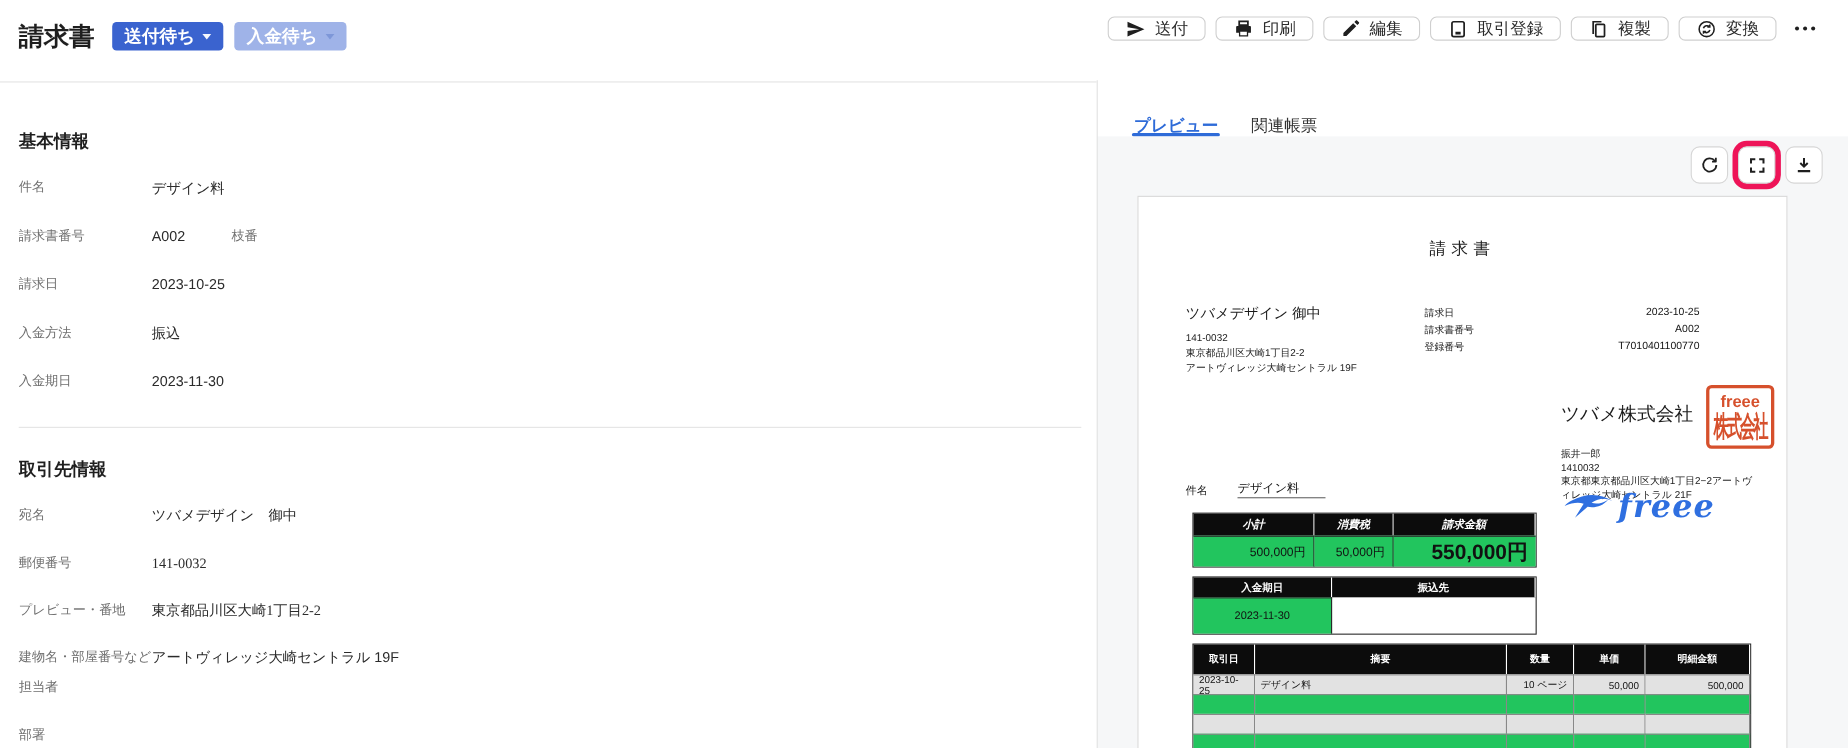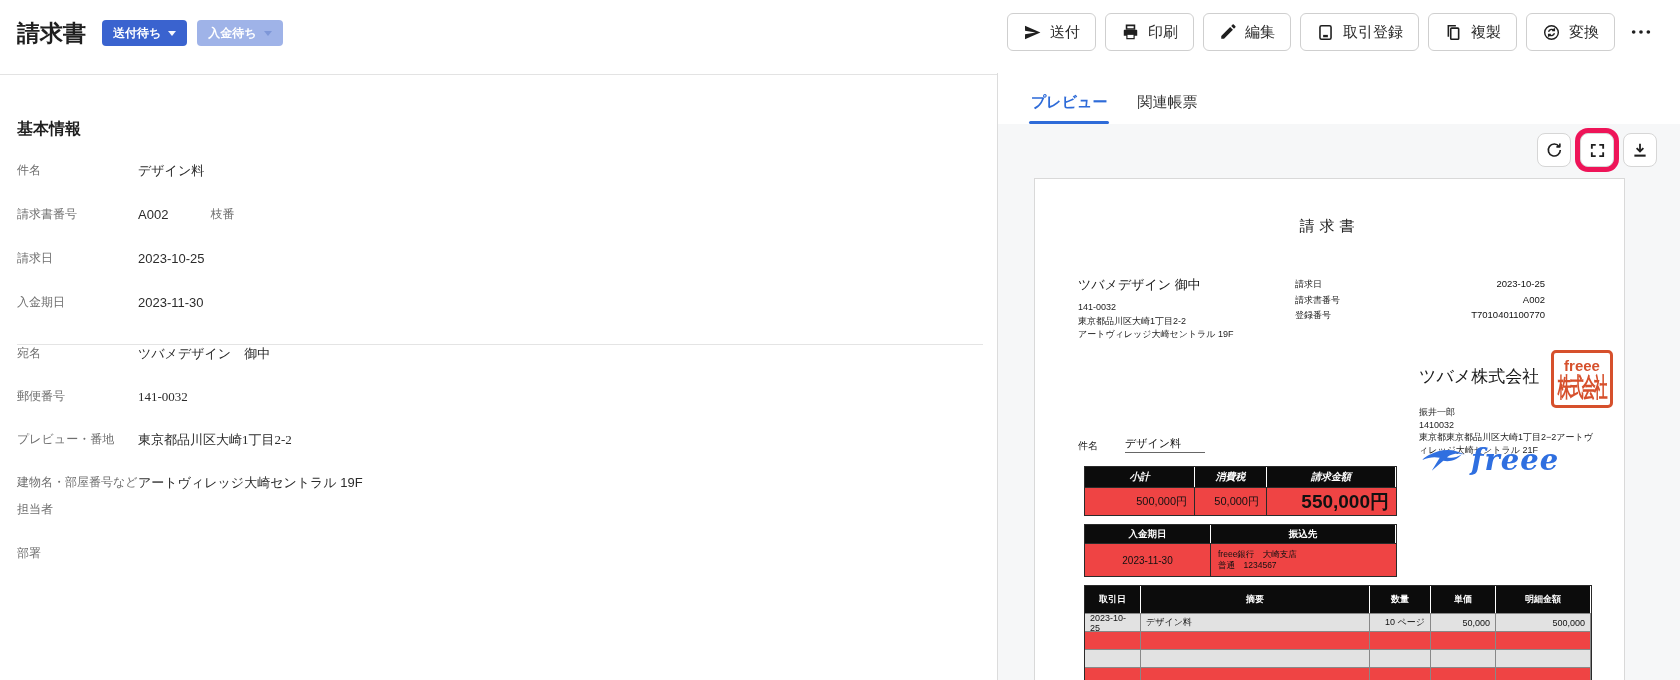--- a/index.html
+++ b/index.html
@@ -8,49 +8,49 @@
     position:relative; overflow:hidden; background:#fff;
     font-family:"Liberation Sans","DejaVu Sans",sans-serif; color:#2b2b2b;
   }
   svg { display:block; }
 
   
   .app-header { position:absolute; top:0; left:0; width:1680px; height:73px; background:#fff; }
   .page-title { position:absolute; left:17px; top:18px; font-size:23px; font-weight:bold; color:#1f1f1f; }
   .badges { position:absolute; left:102px; top:20px; display:flex; gap:10px; }
   .badge { display:flex; align-items:center; gap:7px; height:26px; padding:0 11px; border-radius:4px;
-           color:#fff; font-size:12px; font-weight:bold; cursor:pointer; border:none;text-align:center; }
+           color:#fff; font-size:16px; font-weight:bold; cursor:pointer; border:none;text-align:center; }
   .badge.primary { background:#3a63cf; }
   .badge.light { background:#9fb3e8; }
   .caret { width:0; height:0; border-left:4px solid transparent; border-right:4px solid transparent; border-top:5px solid rgba(255,255,255,.95); }
   .badge.light .caret { border-top-color:#7e97d8; }
 
   .toolbar { position:absolute; right:22px; top:13px; display:flex; align-items:center; gap:9px; }
-  .tb-btn { display:flex; align-items:center; gap:8px; height:38px; padding:0 15px; background:#fff;
+  .tb-btn { display:flex; align-items:center; gap:8px; height:22px; padding:0 15px; background:#fff;
             border:1px solid #cfcfcf; border-radius:6px; font-size:15px; font-weight:500; color:#2b2b2b; cursor:pointer; }
   .tb-btn .ic { color:#1f1f1f; }
   .more-btn { border:none; background:none; padding:4px 6px; cursor:pointer; color:#1f1f1f; }
 
   
   .left-panel { position:absolute; top:74px; left:0; width:997px; height:606px; overflow:hidden;
                 border-top:1px solid #e3e3e3; padding:44px 0 0 17px; background:#fff; }
   .section-heading { font-size:16px; font-weight:bold; color:#1f1f1f; margin-bottom:22px; }
   .field-row { display:flex; margin-bottom:27px; }
   .field-row .f-label { width:121px; flex:none; font-size:12px; color:#6f6f6f; line-height:17px; }
   .field-row .f-value { font-size:13px; color:#2b2b2b; line-height:17px; }
   .field-row .f-extra { font-size:12px; color:#6f6f6f; margin-left:42px; }
   .field-row.tall { margin-bottom:10px; align-items:center; }
   .divider { border:none; border-top:1px solid #e4e4e4; margin:33px 14px 0 0; }
   .section2 { margin-top:28px; }
   .c-row-b { margin-bottom:26px;font-family:Liberation Serif, serif; }
 
   
   .right-panel { position:absolute; top:73px; left:997px; width:683px; height:607px; border-left:1px solid #dcdcdc; background:#fff; }
   .tabs { height:51px; padding-left:33px; display:flex; align-items:flex-end; gap:30px; background:#fff; }
-  .tab { padding-bottom:12px; font-size:15px; color:#333; position:relative; cursor:pointer; }
+  .tab { font-size:15px; color:#333; position:relative; cursor:pointer; }
   .tab.active { color:#2e6bd8; font-weight:bold; }
   .tab.active::after { content:''; position:absolute; left:-2px; right:-2px; bottom:0; height:3px; background:#2e6bd8; border-radius:2px; }
 
   .preview-area { position:absolute; top:51px; left:0; right:0; bottom:0; background:#f6f7f8; overflow:hidden; }
   .pv-toolbar { position:absolute; top:9px; right:23px; display:flex; gap:9px; z-index:5; }
   .pv-btn { width:34px; height:34px; background:#fff; border:1px solid #d6d6d6; border-radius:8px;
             display:flex; align-items:center; justify-content:center; color:#1f1f1f; cursor:pointer; }
   .pv-btn.highlighted { box-shadow:0 0 0 5px #ee1458; }
 
   
@@ -79,21 +79,21 @@
   .doc-logo .logo-text { font-family:"DejaVu Serif","Liberation Serif",serif; font-style:italic; font-weight:bold;
                          font-size:29px; color:#2f6fe0; letter-spacing:1px; }
 
   .doc-subject { position:absolute; left:43px; top:257px; display:flex; align-items:flex-end; }
   .doc-subject .sub-label { font-size:10px; color:#222; margin-right:27px; }
   .doc-subject .sub-value { font-size:11px; color:#111; border-bottom:1px solid #666; min-width:80px; padding-bottom:1px; }
 
   .grid-table { position:absolute; border:1px solid #2a2a2a; display:grid; }
   .gt-h { background:#0c0c0c; color:#fff; font-weight:bold; display:flex; align-items:center; justify-content:center; border-right:1px solid #fff; }
   .gt-h:last-of-type { border-right:none; }
-  .gt-c { background:#ef4444; border-right:1px solid #2a2a2a; border-top:1px solid #2a2a2a; display:flex; align-items:center; }
+  .gt-c { background:#22c55e; border-right:1px solid #2a2a2a; border-top:1px solid #2a2a2a; display:flex; align-items:center; }
   .gt-c.last { border-right:none; }
 
   .summary-table { left:49px; top:287px; width:313px; grid-template-columns:110px 72px 129px; }
   .summary-table .gt-h { height:20px; font-size:10px;font-style:italic; }
   .summary-table .gt-c { height:28px; justify-content:flex-end; padding-right:7px; font-size:11px; }
   .summary-table .gt-c.total { font-size:19px; font-weight:bold; }
 
   .payment-table { left:49px; top:345px; width:313px; grid-template-columns:126px 185px; }
   .payment-table .gt-h { height:18px; font-size:9.5px; }
   .payment-table .gt-c { height:33px; font-size:10px; justify-content:center; }
@@ -201,26 +201,31 @@
   <div class="field-row">
     <div class="f-label">請求書番号</div>
     <div class="f-value">A002</div>
     <div class="f-extra">枝番</div>
   </div>
   <div class="field-row">
     <div class="f-label">請求日</div>
     <div class="f-value">2023-10-25</div>
   </div>
   <div class="field-row">
+    <div class="f-label">入金方法</div>
+    <div class="f-value">振込</div>
+  </div>
+  <div class="field-row">
     <div class="f-label">入金期日</div>
     <div class="f-value">2023-11-30</div>
   </div>
 
   <hr class="divider">
 
+  <div class="section-heading section2">取引先情報</div>
 
   <div class="field-row c-row-b">
     <div class="f-label">宛名</div>
     <div class="f-value">ツバメデザイン　御中</div>
   </div>
   <div class="field-row c-row-b">
     <div class="f-label">郵便番号</div>
     <div class="f-value">141-0032</div>
   </div>
   <div class="field-row c-row-b">
@@ -339,24 +344,20 @@
         <div class="gt-h">請求金額</div>
         <div class="gt-c">500,000円</div>
         <div class="gt-c">50,000円</div>
         <div class="gt-c last total">550,000円</div>
       </div>
 
       <div class="grid-table payment-table">
         <div class="gt-h">入金期日</div>
         <div class="gt-h">振込先</div>
         <div class="gt-c">2023-11-30</div>
-        <div class="gt-c last bank">
-          <div>freee銀行　大崎支店</div>
-          <div>普通　1234567</div>
-        </div>
       </div>
 
       <div class="grid-table items-table">
         <div class="gt-h">取引日</div>
         <div class="gt-h">摘要</div>
         <div class="gt-h">数量</div>
         <div class="gt-h">単価</div>
         <div class="gt-h">明細金額</div>
 
         <div class="gt-c shade">2023-10-25</div>

